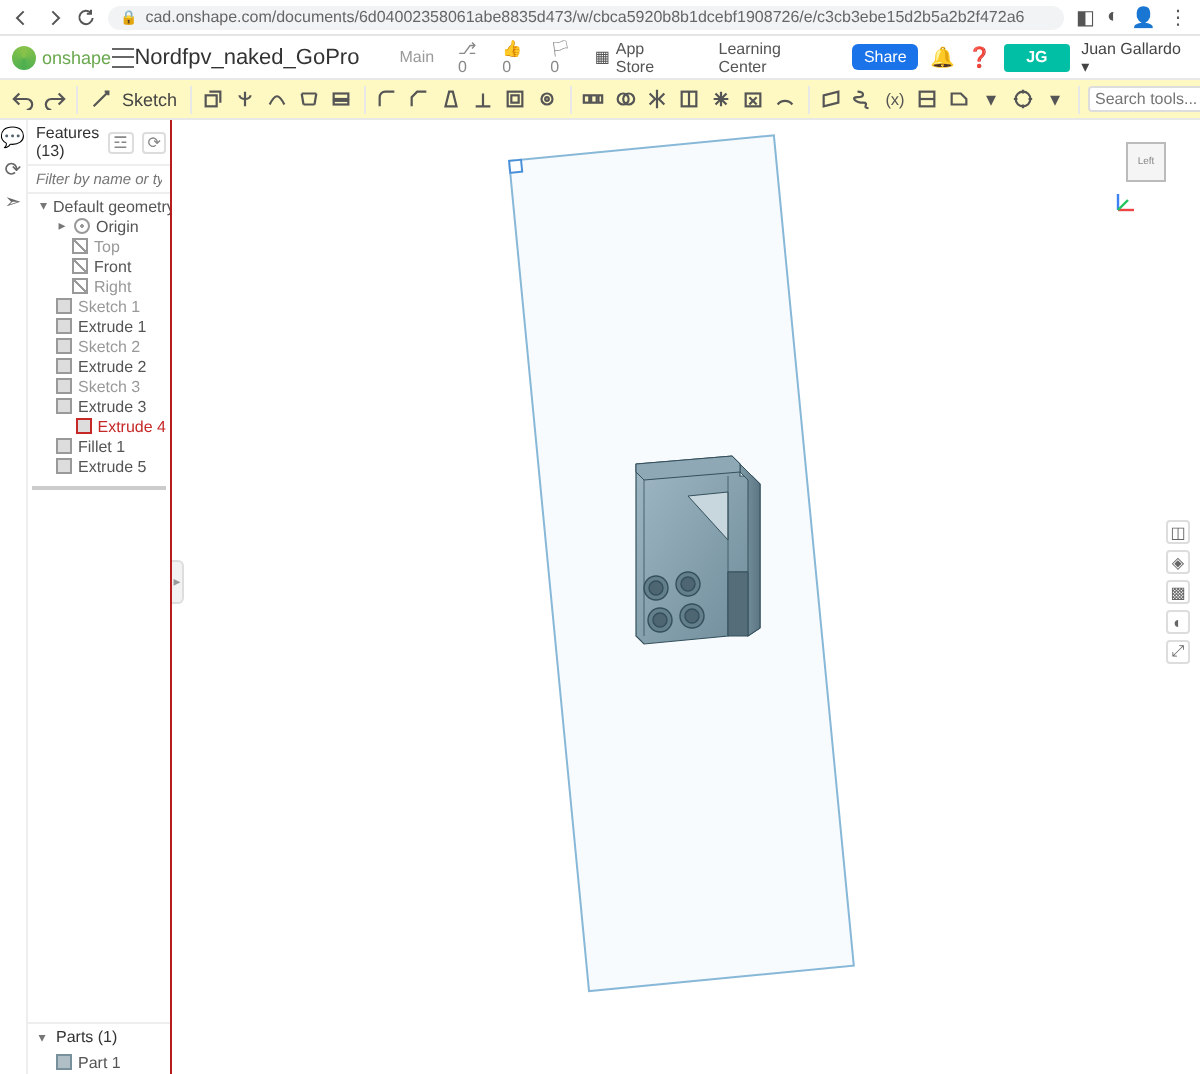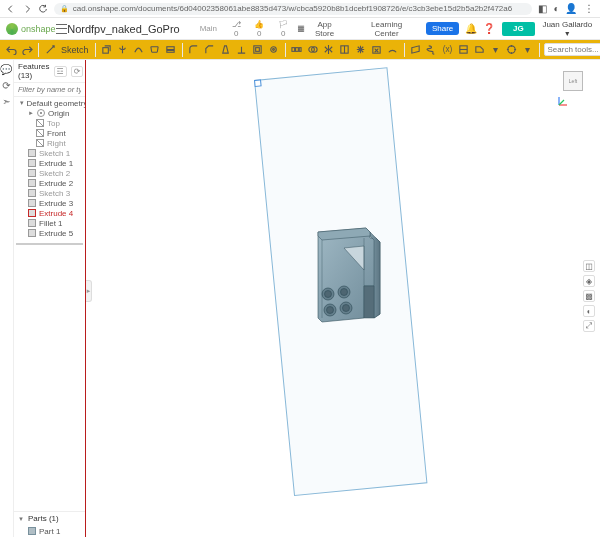--- a/index.html
+++ b/index.html
@@ -7,38 +7,38 @@
   
   
   .browser-bar { height: 18px; display:flex; align-items:center; gap:6px; padding: 0 6px; border-bottom:1px solid #e5e5e5; }
   .nav-btn { width:10px; height:10px; display:flex; align-items:center; justify-content:center; color:#555; }
   .url-bar { flex:1; display:flex; align-items:center; gap:4px; font-size:8px; color:#666; background:#f1f3f4; border-radius:8px; padding:1px 6px; height:12px; }
   .url-bar .lock { color:#555; font-size:7px; }
   .url-text { white-space:nowrap; overflow:hidden; text-overflow:ellipsis; flex:1; }
   .br-right { display:flex; gap:6px; color:#555; font-size:10px; }
 
   
-  .app-header { height: 22px; border-bottom:1px solid #e8e8e8; display:flex; align-items:center; padding:0 6px; gap:0;text-align:center; }
+  .app-header { height: 22px; border-bottom:1px solid #e8e8e8; display:flex; align-items:center; padding:0 6px; gap:0; }
   .logo { display:flex; align-items:center; gap:3px; }
   .logo-mark { width:12px; height:12px; background: conic-gradient(#8bc34a, #4caf50, #8bc34a); border-radius:50%; }
   .logo-text { color:#6aa84f; font-size:9px; font-weight:500; }
   .hamburger { width:12px; height:10px; display:flex; flex-direction:column; justify-content:space-between; }
   .hamburger span { height:1px; background:#666; }
   .doc-title { font-size:11px; font-weight:500; color:#333; }
   .doc-sub { font-size:8px; color:#999; margin-left:20px; }
   .head-stats { display:flex; gap:8px; margin-left:12px; font-size:8px; color:#888; align-items:center;}
   .head-right { margin-left:auto; display:flex; gap:6px; align-items:center; }
   .pill { font-size:8px; padding:2px 6px; border-radius:3px; display:flex; align-items:center; gap:3px;}
   .pill.link { color:#555; }
   .pill.share { background:#1a73e8; color:#fff; font-weight:500; }
   .avatar { width:34px; height:14px; background:#00bfa5; border-radius:2px; color:#fff; display:flex; align-items:center; justify-content:center; font-size:8px; font-weight:bold;}
   .uname { font-size:8px; color:#444; }
 
   
-  .toolbar { height: 20px; display:flex; align-items:center; gap:2px; padding:0 4px; border-bottom:1px solid #e8e8e8; background:#eab308;}
+  .toolbar { height: 20px; display:flex; align-items:center; gap:2px; padding:0 4px; border-bottom:1px solid #e8e8e8; background:#fef9c3;}
   .tb-group { display:flex; gap:2px; align-items:center; padding-right:4px; margin-right:2px; border-right:1px solid #e8e8e8;}
   .tb-group:last-child { border-right:none; }
   .tb-btn { width:14px; height:14px; display:flex; align-items:center; justify-content:center; color:#555; border-radius:2px; }
   .tb-btn svg { width:11px; height:11px; }
   .tb-label { font-size:9px; color:#444; padding:0 2px; }
   .search-box { margin-left:auto; display:flex; gap:4px; align-items:center;}
   .search-box input { font-size:8px; border:1px solid #ddd; padding:1px 3px; width:60px; border-radius:2px; outline:none;}
 
   
   .content { display:flex; position:absolute; top:60px; bottom:0; left:0; right:0; }
@@ -50,21 +50,21 @@
   .sb-header { display:flex; align-items:center; padding:2px 4px; gap:4px; border-bottom:1px solid #eee;}
   .sb-header .label { flex:1; font-weight:500; font-size:8px; }
   .sb-header .ctrl { font-size:8px; color:#888; padding:0 2px; border:1px solid #ddd; border-radius:2px;}
   .sb-filter { padding:2px 4px; border-bottom:1px solid #eee; }
   .sb-filter input { width:100%; border:none; font-size:7.5px; outline:none; color:#999; font-style:italic;}
   .tree { padding:1px 0; }
   .tree-item { display:flex; align-items:center; gap:3px; padding:1px 2px; height:10px; color:#555; white-space:nowrap;}
   .tree-item.lvl1 { padding-left:6px; }
   .tree-item.lvl2 { padding-left:14px; }
   .tree-item.lvl3 { padding-left:22px; color:#999; }
-  .tree-item.sel { color:#c62828; }
+  .tree-item.sel { color:#c62828;justify-content:flex-end; }
   .chev { font-size:7px; color:#777; width:6px; display:inline-block; text-align:center;}
   .icn { width:8px; height:8px; border:1px solid #999; display:inline-block; }
   .icn.origin { border-radius:50%; background:radial-gradient(circle at center, #999 20%, transparent 21%);}
   .icn.plane { background:linear-gradient(45deg, transparent 45%, #999 45%, #999 55%, transparent 55%);}
   .icn.feat { background:#ddd; }
   .spacer { flex:1; }
   .parts-header { display:flex; align-items:center; padding:2px 4px; border-top:1px solid #eee; gap:4px;}
   .parts-body { padding:1px 0;}
 
   .viewport { flex:1; position:relative; background:#fff; overflow:hidden;}

